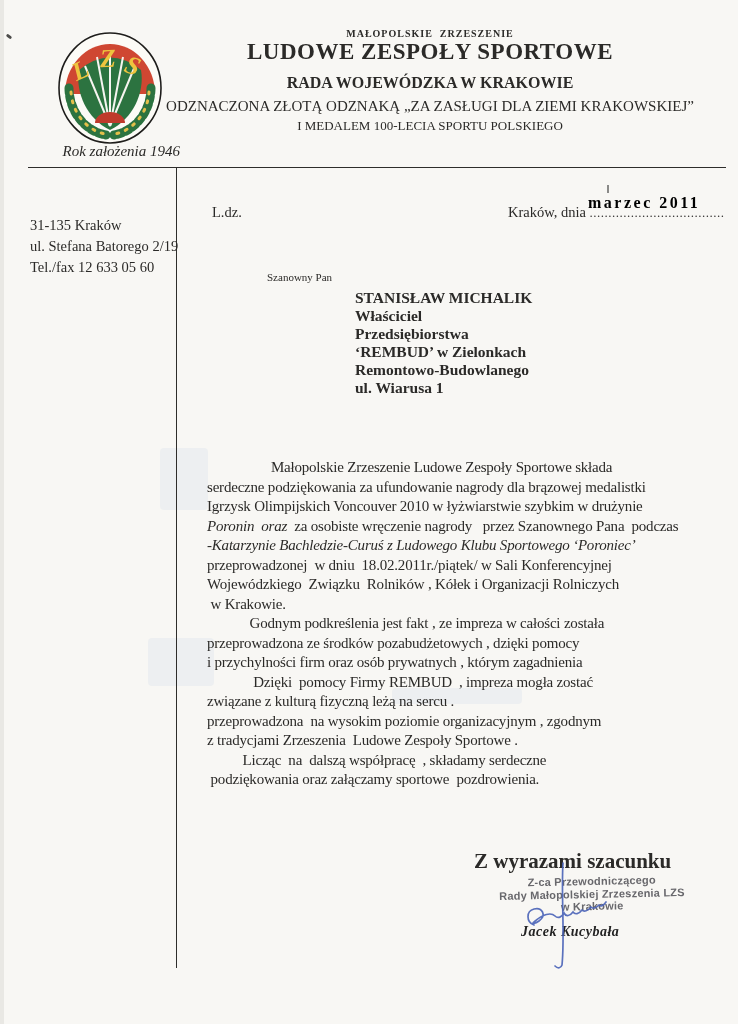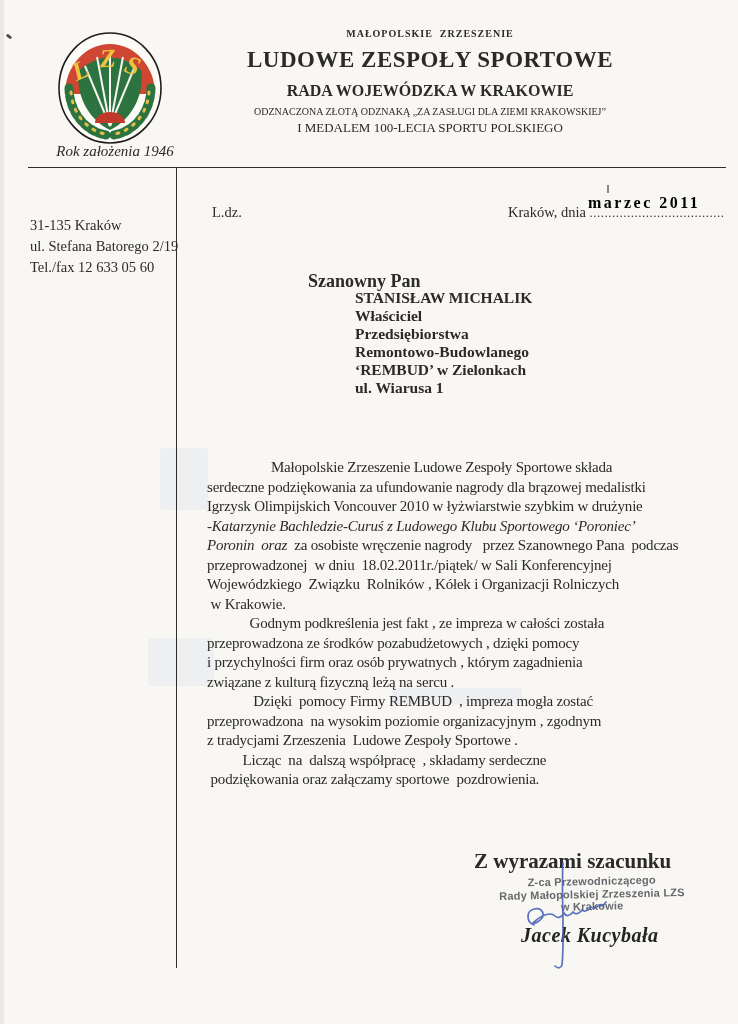--- a/index.html
+++ b/index.html
@@ -8,60 +8,60 @@
     width:738px;height:1024px;
     background:#f8f7f4;
     font-family:"Liberation Serif", serif;
     color:#2b2a28;
     overflow:hidden;
   }
   .edge-strip{position:absolute;left:0;top:0;width:4px;height:1024px;background:#e9e8e4;}
   
   .letterhead{position:absolute;left:130px;top:28px;width:600px;text-align:center;}
   .lh1{font-weight:bold;font-size:10px;letter-spacing:1px;white-space:pre;}
-  .lh2{font-weight:bold;font-size:23px;letter-spacing:.5px;margin-top:8px;white-space:pre;}
+  .lh2{font-weight:bold;font-size:23px;letter-spacing:.5px;white-space:pre;}
   .lh3{font-weight:bold;font-size:16px;margin-top:9px;white-space:pre;}
-  .lh4{font-size:10px;margin-top:6px;white-space:pre;}
+  .lh4{font-size:15px;margin-top:6px;white-space:pre;}
   .lh5{font-size:13px;margin-top:3px;white-space:pre;}
   .logo-wrap{position:absolute;left:56px;top:30px;width:108px;height:118px;}
-  .founded{position:absolute;left:50px;top:143px;width:130px;text-align:center;
+  .founded{position:absolute;left:50px;top:143px;width:130px;text-align:right;
     font-style:italic;font-size:15px;}
   
   .hrule{position:absolute;left:28px;top:167px;width:698px;height:0;border-top:1.6px solid #2e2d2b;}
   .vrule{position:absolute;left:176px;top:168px;width:0;height:800px;border-left:1.6px solid #2e2d2b;}
   
   .contact{position:absolute;left:30px;top:184px;font-size:14.5px;line-height:21px;margin-top:31px;}
   .ref{position:absolute;left:212px;top:204px;font-size:14.5px;}
   .dateline{position:absolute;left:508px;top:204px;font-size:14.5px;white-space:pre;}
   .dots{letter-spacing:.5px;font-size:13px;color:#3a3937;}
   .date-stamp{
     position:absolute;left:588px;top:194px;
     font-family:Liberation Serif, serif;
     font-weight:bold;font-size:16px;letter-spacing:2.5px;color:#000000;white-space:pre;
   }
   .stamp-tick{position:absolute;left:607px;top:185px;width:1.5px;height:8px;background:#8a8a88;}
   
-  .salutation{position:absolute;left:267px;top:271px;font-weight:bold;font-size:18px;margin-left:41px;}
+  .salutation{position:absolute;left:267px;top:271px;font-weight:normal;font-size:11px;}
   .recipient{position:absolute;left:355px;top:289px;font-weight:bold;font-size:15.5px;}
   .recipient div{line-height:18px;white-space:pre;}
   
   .body-text{position:absolute;left:207px;top:438px;width:500px;font-size:15px;letter-spacing:-.2px;margin-top:20px;}
   .body-text .line{line-height:19.5px;white-space:pre;}
   .b{font-weight:normal;}
   .i{font-style:italic;}
   
   .closing{position:absolute;left:474px;top:813px;font-weight:bold;font-size:21px;margin-top:36px;}
   .sig-stamp{
     position:absolute;left:486px;top:875px;width:212px;text-align:center;
     font-family:"Liberation Sans", sans-serif;font-weight:bold;font-size:11px;
     line-height:12.5px;color:#5c5c61;letter-spacing:.2px;
     transform:rotate(-1.2deg);opacity:.92;
   }
   .sig-name{position:absolute;left:521px;top:924px;font-weight:bold;font-style:italic;
-    font-size:20px;color:#232323;letter-spacing:.5px;white-space:pre;}
+    font-size:14px;color:#232323;letter-spacing:.5px;white-space:pre;}
   .ink-svg{position:absolute;left:500px;top:855px;}
   
   .speck{position:absolute;left:6px;top:35px;width:6px;height:3px;background:#4c4c4a;
     border-radius:2px;transform:rotate(38deg);}
   .smudge{position:absolute;background:rgba(185,202,226,.17);border-radius:4px;}
   .sm1{left:160px;top:448px;width:48px;height:62px;}
   .sm2{left:148px;top:638px;width:66px;height:48px;}
   .sm3{left:392px;top:688px;width:130px;height:16px;}
 </style>
 </head>
@@ -128,39 +128,39 @@
   <div class="ref">L.dz.</div>
   <div class="dateline"><span>Kraków, dnia </span><span class="dots">....................................</span></div>
   <div class="date-stamp">marzec 2011</div>
   <div class="stamp-tick"></div>
 
   <div class="salutation">Szanowny Pan</div>
   <div class="recipient">
       <div class="recipient-line">STANISŁAW MICHALIK</div>
       <div class="recipient-line">Właściciel</div>
       <div class="recipient-line">Przedsiębiorstwa</div>
+      <div class="recipient-line">‘REMBUD’ w Zielonkach</div>
       <div class="recipient-line">Remontowo-Budowlanego</div>
-      <div class="recipient-line">‘REMBUD’ w Zielonkach</div>
       <div class="recipient-line">ul. Wiarusa 1</div>
     </div>
 
   <div class="body-text">
       <div class="line"><span>                  Małopolskie Zrzeszenie Ludowe Zespoły Sportowe składa</span></div>
       <div class="line"><span>serdeczne podziękowania za ufundowanie nagrody dla brązowej medalistki</span></div>
       <div class="line"><span>Igrzysk Olimpijskich Voncouver 2010 w łyżwiarstwie szybkim w drużynie</span></div>
+      <div class="line"><span class="i">Poronin  oraz</span><span>  za osobiste wręczenie nagrody   przez Szanownego Pana  podczas</span></div>
       <div class="line"><span class="i">-Katarzynie Bachledzie-Curuś z Ludowego Klubu Sportowego ‘Poroniec’</span></div>
-      <div class="line"><span class="i">Poronin  oraz</span><span>  za osobiste wręczenie nagrody   przez Szanownego Pana  podczas</span></div>
       <div class="line"><span>przeprowadzonej  w dniu  </span><span class="b">18.02.2011r./piątek/ w Sali Konferencyjnej</span></div>
       <div class="line"><span class="b">Wojewódzkiego  Związku  Rolników , Kółek i Organizacji Rolniczych</span></div>
       <div class="line"><span class="b"> w Krakowie.</span></div>
       <div class="line"><span class="b">            Godnym podkreślenia jest fakt , ze impreza w całości została</span></div>
       <div class="line"><span class="b">przeprowadzona ze środków pozabudżetowych , dzięki pomocy</span></div>
       <div class="line"><span class="b">i przychylności firm oraz osób prywatnych , którym zagadnienia</span></div>
+      <div class="line"><span>             Dzięki  pomocy Firmy REMBUD  , impreza mogła zostać</span></div>
       <div class="line"><span class="b">związane z kulturą fizyczną leżą na sercu .</span></div>
-      <div class="line"><span>             Dzięki  pomocy Firmy REMBUD  , impreza mogła zostać</span></div>
       <div class="line"><span>przeprowadzona  na wysokim poziomie organizacyjnym , zgodnym</span></div>
       <div class="line"><span>z tradycjami Zrzeszenia  Ludowe Zespoły Sportowe .</span></div>
       <div class="line"><span class="b">          Licząc  na  dalszą współpracę  , składamy serdeczne</span></div>
       <div class="line"><span class="b"> podziękowania oraz załączamy sportowe  pozdrowienia.</span></div>
     </div>
 
   <div class="closing">Z wyrazami szacunku</div>
   <div class="sig-stamp">
       <div class="stamp-line">Z-ca Przewodniczącego</div>
       <div class="stamp-line">Rady Małopolskiej Zrzeszenia LZS</div>

